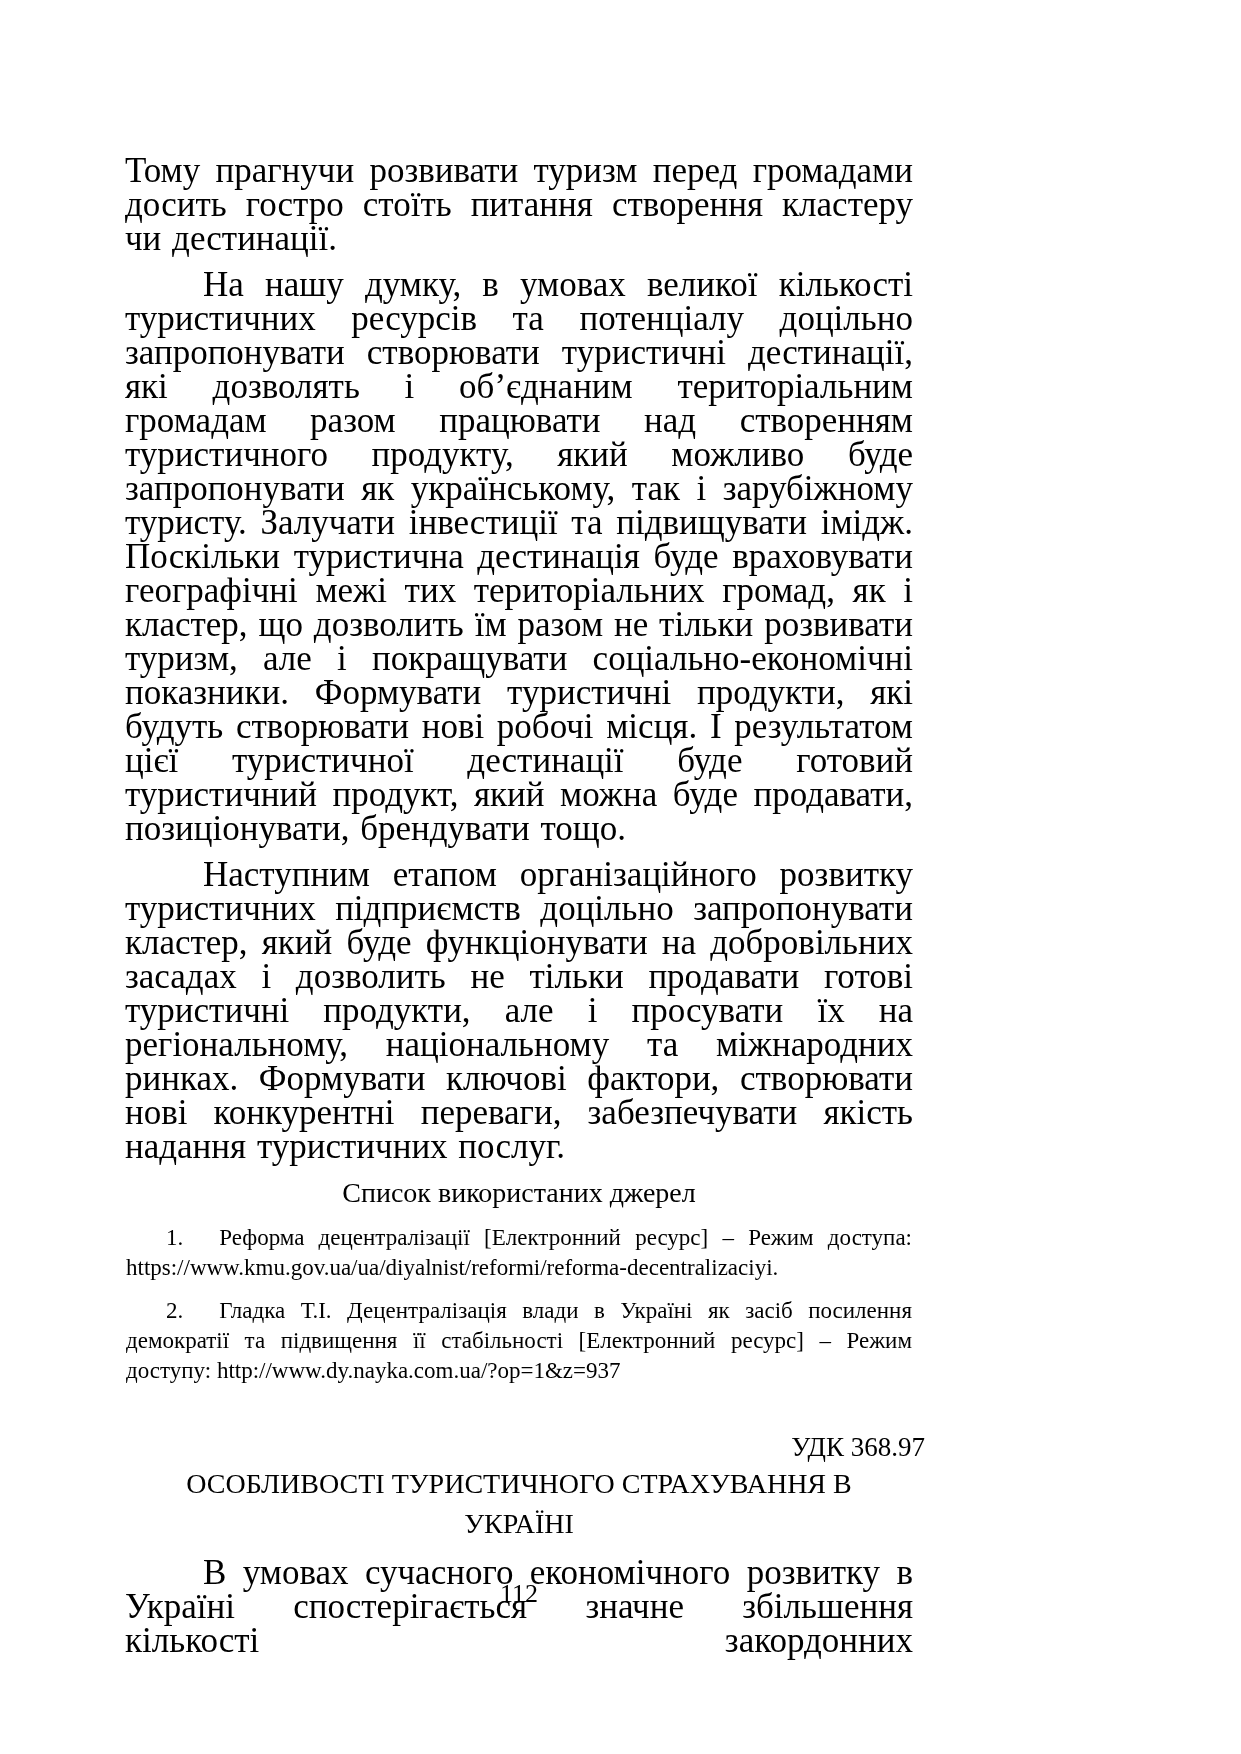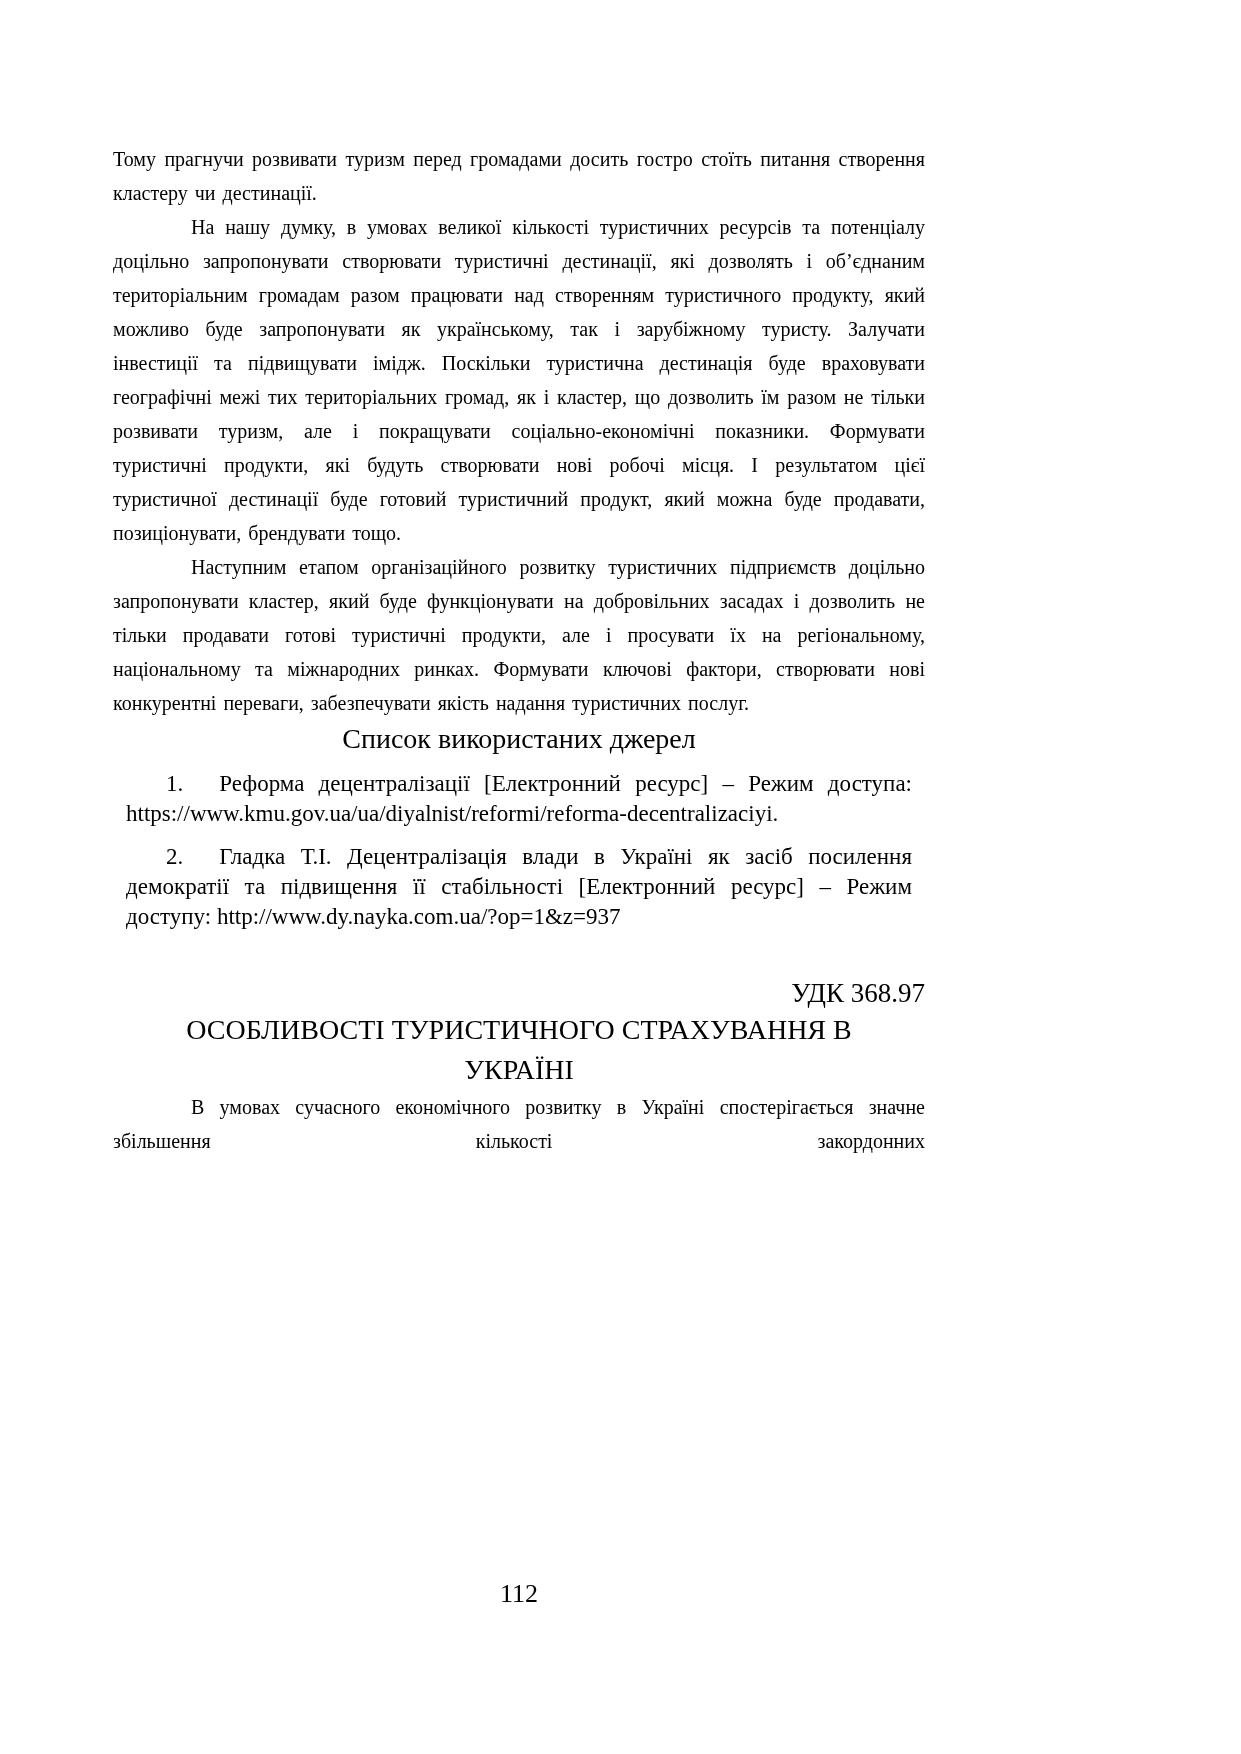--- a/index.html
+++ b/index.html
@@ -17,22 +17,22 @@
     font-family: "Liberation Serif", "DejaVu Serif", serif;
     overflow: hidden;
   }
   .textblock {
     position: absolute;
     left: 113px;
     top: 142px;
     width: 812px;
   }
   p.body {
-    margin: 0;
-    font-size: 20px;
+    margin: 12px;
+    font-size: 35px;
     line-height: 34px;
     text-align: justify;
     text-indent: 78px;
     word-spacing: 2px;
   }
   p.body.noindent {
     text-indent: 0;
   }
   p.body.cont {
     text-align-last: justify;

